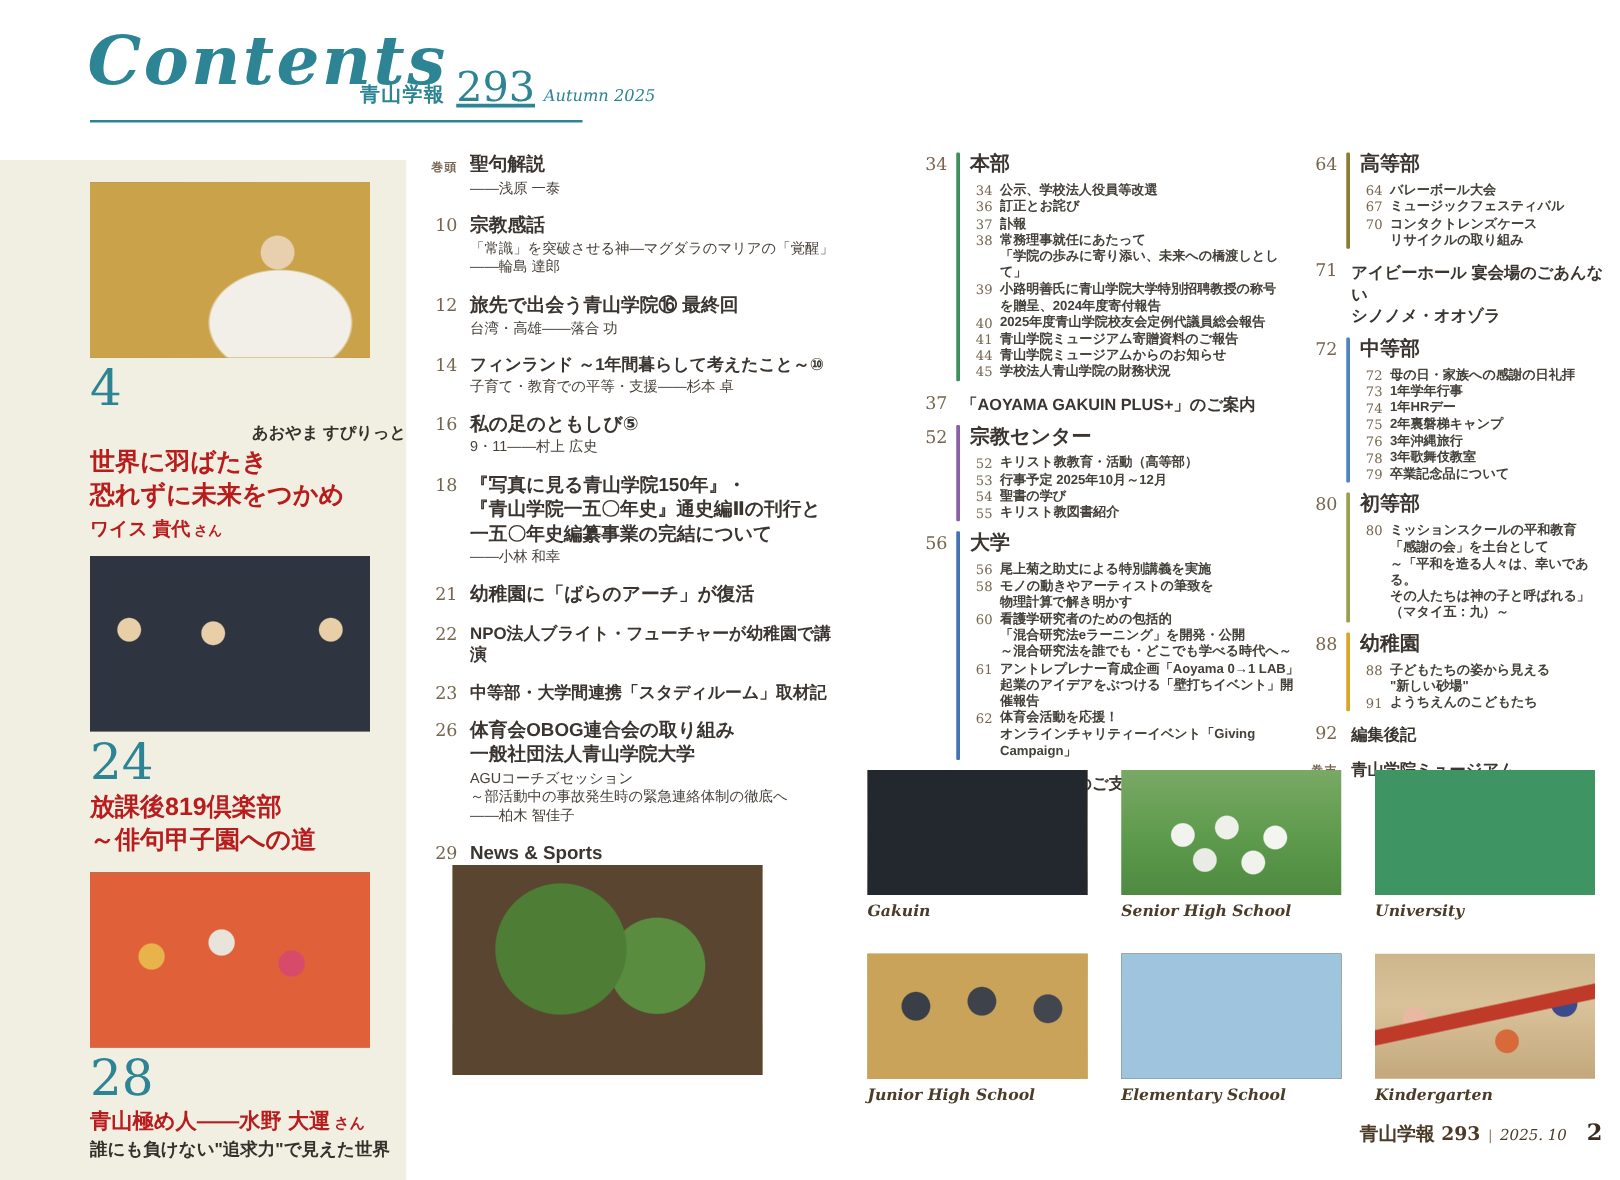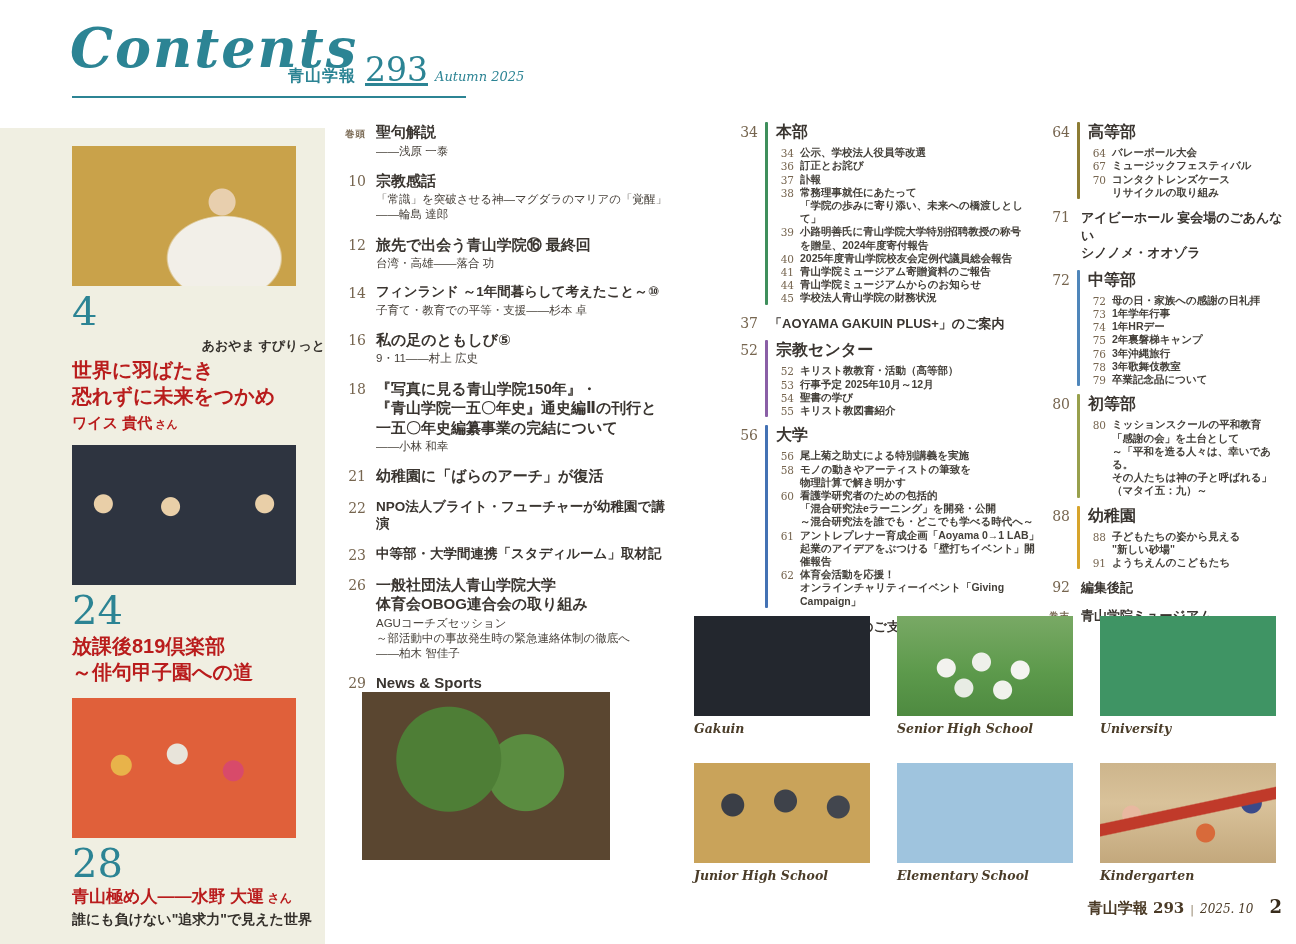--- a/index.html
+++ b/index.html
@@ -322,22 +322,22 @@
         <div class="m-body">
           <div class="m-title compact">
             <div>中等部・大学間連携「スタディルーム」取材記</div>
           </div>
         </div>
       </div>
       <div class="m-item">
         <div class="m-page">26</div>
         <div class="m-body">
           <div class="m-title">
+            <div>体育会OBOG連合会の取り組み</div>
             <div>一般社団法人青山学院大学</div>
-            <div>体育会OBOG連合会の取り組み</div>
           </div>
           <div class="m-sub">
             <div>AGUコーチズセッション</div>
             <div>～部活動中の事故発生時の緊急連絡体制の徹底へ</div>
             <div>——柏木 智佳子</div>
           </div>
         </div>
       </div>
       <div class="m-item">
         <div class="m-page">29</div>

